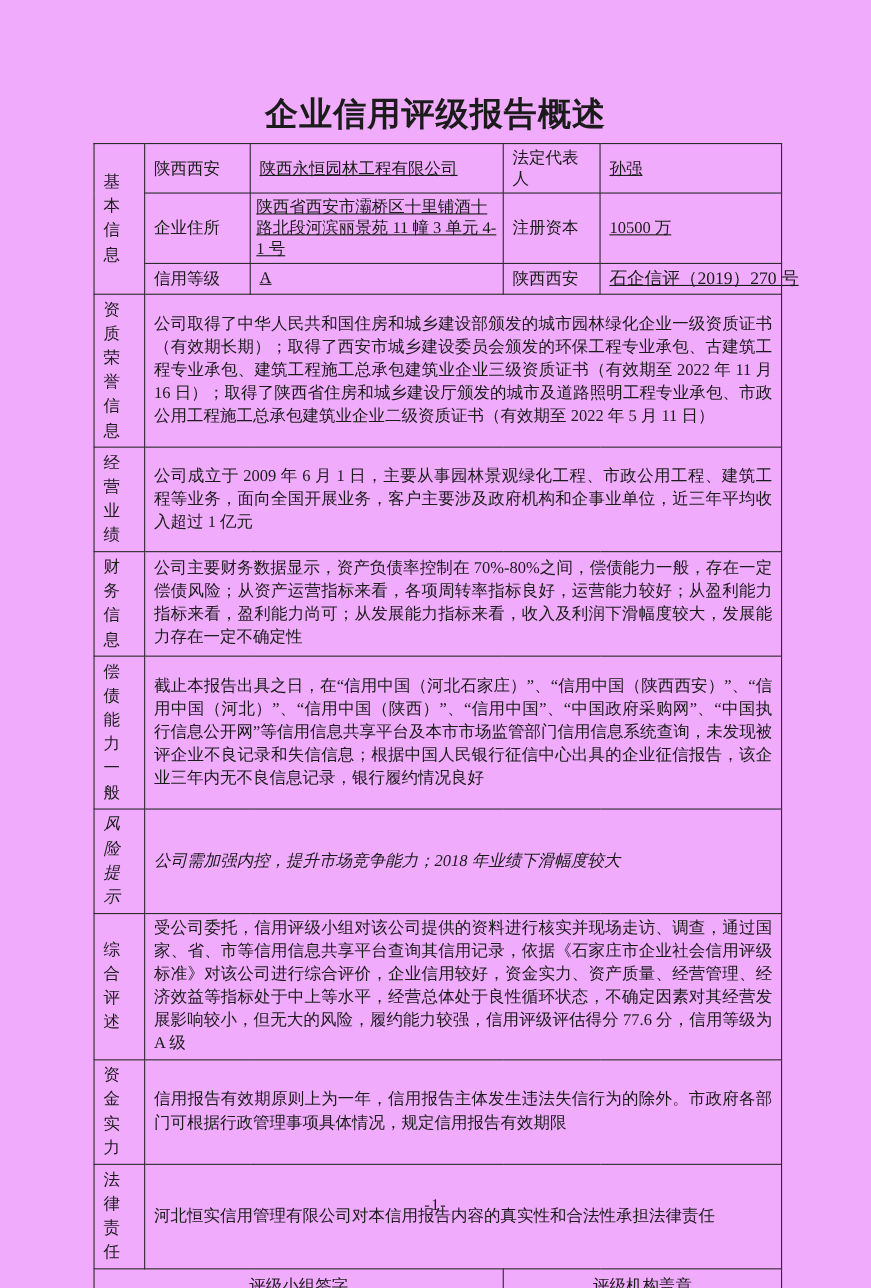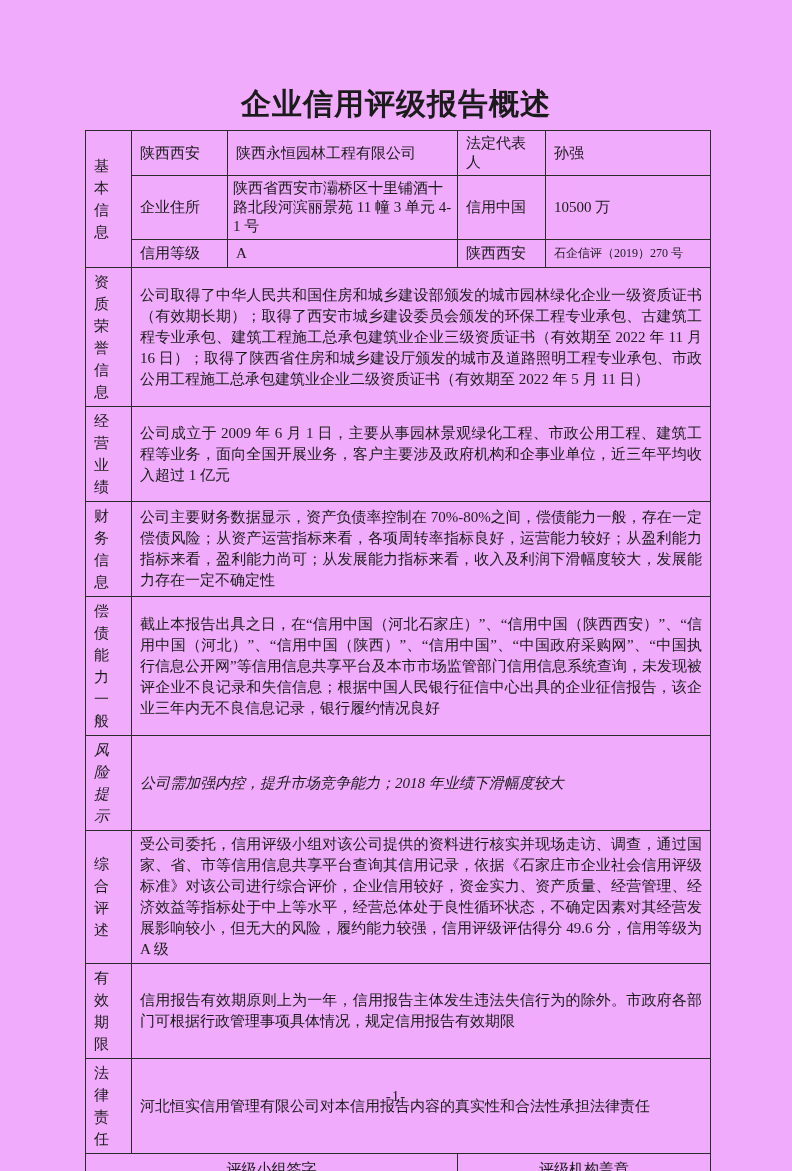--- a/index.html
+++ b/index.html
@@ -34,22 +34,22 @@
   col.c-val1  { width:230px; }
   col.c-lab2  { width:88px; }
   col.c-val2  { width:165px; }
 
   .rowhead {
     text-align:left; font-weight:bold; padding:3px 5px;
     line-height:22px;
   }
   .lab { padding-left:8px; }
   .lab2 { padding-left:5px; padding-right:2px; }
-  .val { padding-left:8px; }
-  .val-nowrap { white-space:nowrap; font-size:12px; }
+  .val { padding-left:8px;text-decoration:underline; }
+  .val-nowrap { white-space:nowrap; font-size:16px; }
   .txt {
     text-align:justify; line-height:21px; padding:5px 9px;
   }
   tr.r-basic1 { height:38px; }
   tr.r-basic2 { height:44px; }
   tr.r-basic3 { height:28px; }
   tr.r-risk   { height:40px;font-style:italic; }
   tr.r-law    { height:38px; }
   tr.r-sign-head { height:32px; }
   .sign-head { text-align:center; font-weight:bold; }
@@ -79,21 +79,21 @@
       <tr class="r-basic1">
         <th class="rowhead" rowspan="3">基本信息</th>
         <td class="lab">陕西西安</td>
         <td class="val">陕西永恒园林工程有限公司</td>
         <td class="lab2">法定代表人</td>
         <td class="val">孙强</td>
       </tr>
       <tr class="r-basic2">
         <td class="lab">企业住所</td>
         <td class="val" style="padding:3px 5px;">陕西省西安市灞桥区十里铺酒十路北段河滨丽景苑 11 幢 3 单元 4-1 号</td>
-        <td class="lab2">信用中国</td>
+        <td class="lab2">注册资本</td>
         <td class="val">10500 万</td>
       </tr>
       <tr class="r-basic3">
         <td class="lab">信用等级</td>
         <td class="val">A</td>
         <td class="lab2">陕西西安</td>
         <td class="val val-nowrap">石企信评（2019）270 号</td>
       </tr>
 
       <tr>
@@ -116,25 +116,25 @@
         <td class="txt" colspan="4">截止本报告出具之日，在“信用中国（河北石家庄）”、“信用中国（陕西西安）”、“信用中国（河北）”、“信用中国（陕西）”、“信用中国”、“中国政府采购网”、“中国执行信息公开网”等信用信息共享平台及本市市场监管部门信用信息系统查询，未发现被评企业不良记录和失信信息；根据中国人民银行征信中心出具的企业征信报告，该企业三年内无不良信息记录，银行履约情况良好</td>
       </tr>
 
       <tr class="r-risk">
         <th class="rowhead">风险提示</th>
         <td class="txt" colspan="4">公司需加强内控，提升市场竞争能力；2018 年业绩下滑幅度较大</td>
       </tr>
 
       <tr>
         <th class="rowhead">综合评述</th>
-        <td class="txt" colspan="4">受公司委托，信用评级小组对该公司提供的资料进行核实并现场走访、调查，通过国家、省、市等信用信息共享平台查询其信用记录，依据《石家庄市企业社会信用评级标准》对该公司进行综合评价，企业信用较好，资金实力、资产质量、经营管理、经济效益等指标处于中上等水平，经营总体处于良性循环状态，不确定因素对其经营发展影响较小，但无大的风险，履约能力较强，信用评级评估得分 49.6 分，信用等级为 A 级</td>
+        <td class="txt" colspan="4">受公司委托，信用评级小组对该公司提供的资料进行核实并现场走访、调查，通过国家、省、市等信用信息共享平台查询其信用记录，依据《石家庄市企业社会信用评级标准》对该公司进行综合评价，企业信用较好，资金实力、资产质量、经营管理、经济效益等指标处于中上等水平，经营总体处于良性循环状态，不确定因素对其经营发展影响较小，但无大的风险，履约能力较强，信用评级评估得分 77.6 分，信用等级为 A 级</td>
       </tr>
 
       <tr>
-        <th class="rowhead">有效期限</th>
+        <th class="rowhead">资金实力</th>
         <td class="txt" colspan="4">信用报告有效期原则上为一年，信用报告主体发生违法失信行为的除外。市政府各部门可根据行政管理事项具体情况，规定信用报告有效期限</td>
       </tr>
 
       <tr class="r-law">
         <th class="rowhead">法律责任</th>
         <td class="txt" colspan="4">河北恒实信用管理有限公司对本信用报告内容的真实性和合法性承担法律责任</td>
       </tr>
 
       <tr class="r-sign-head">
         <td class="sign-head" colspan="3">评级小组签字</td>

